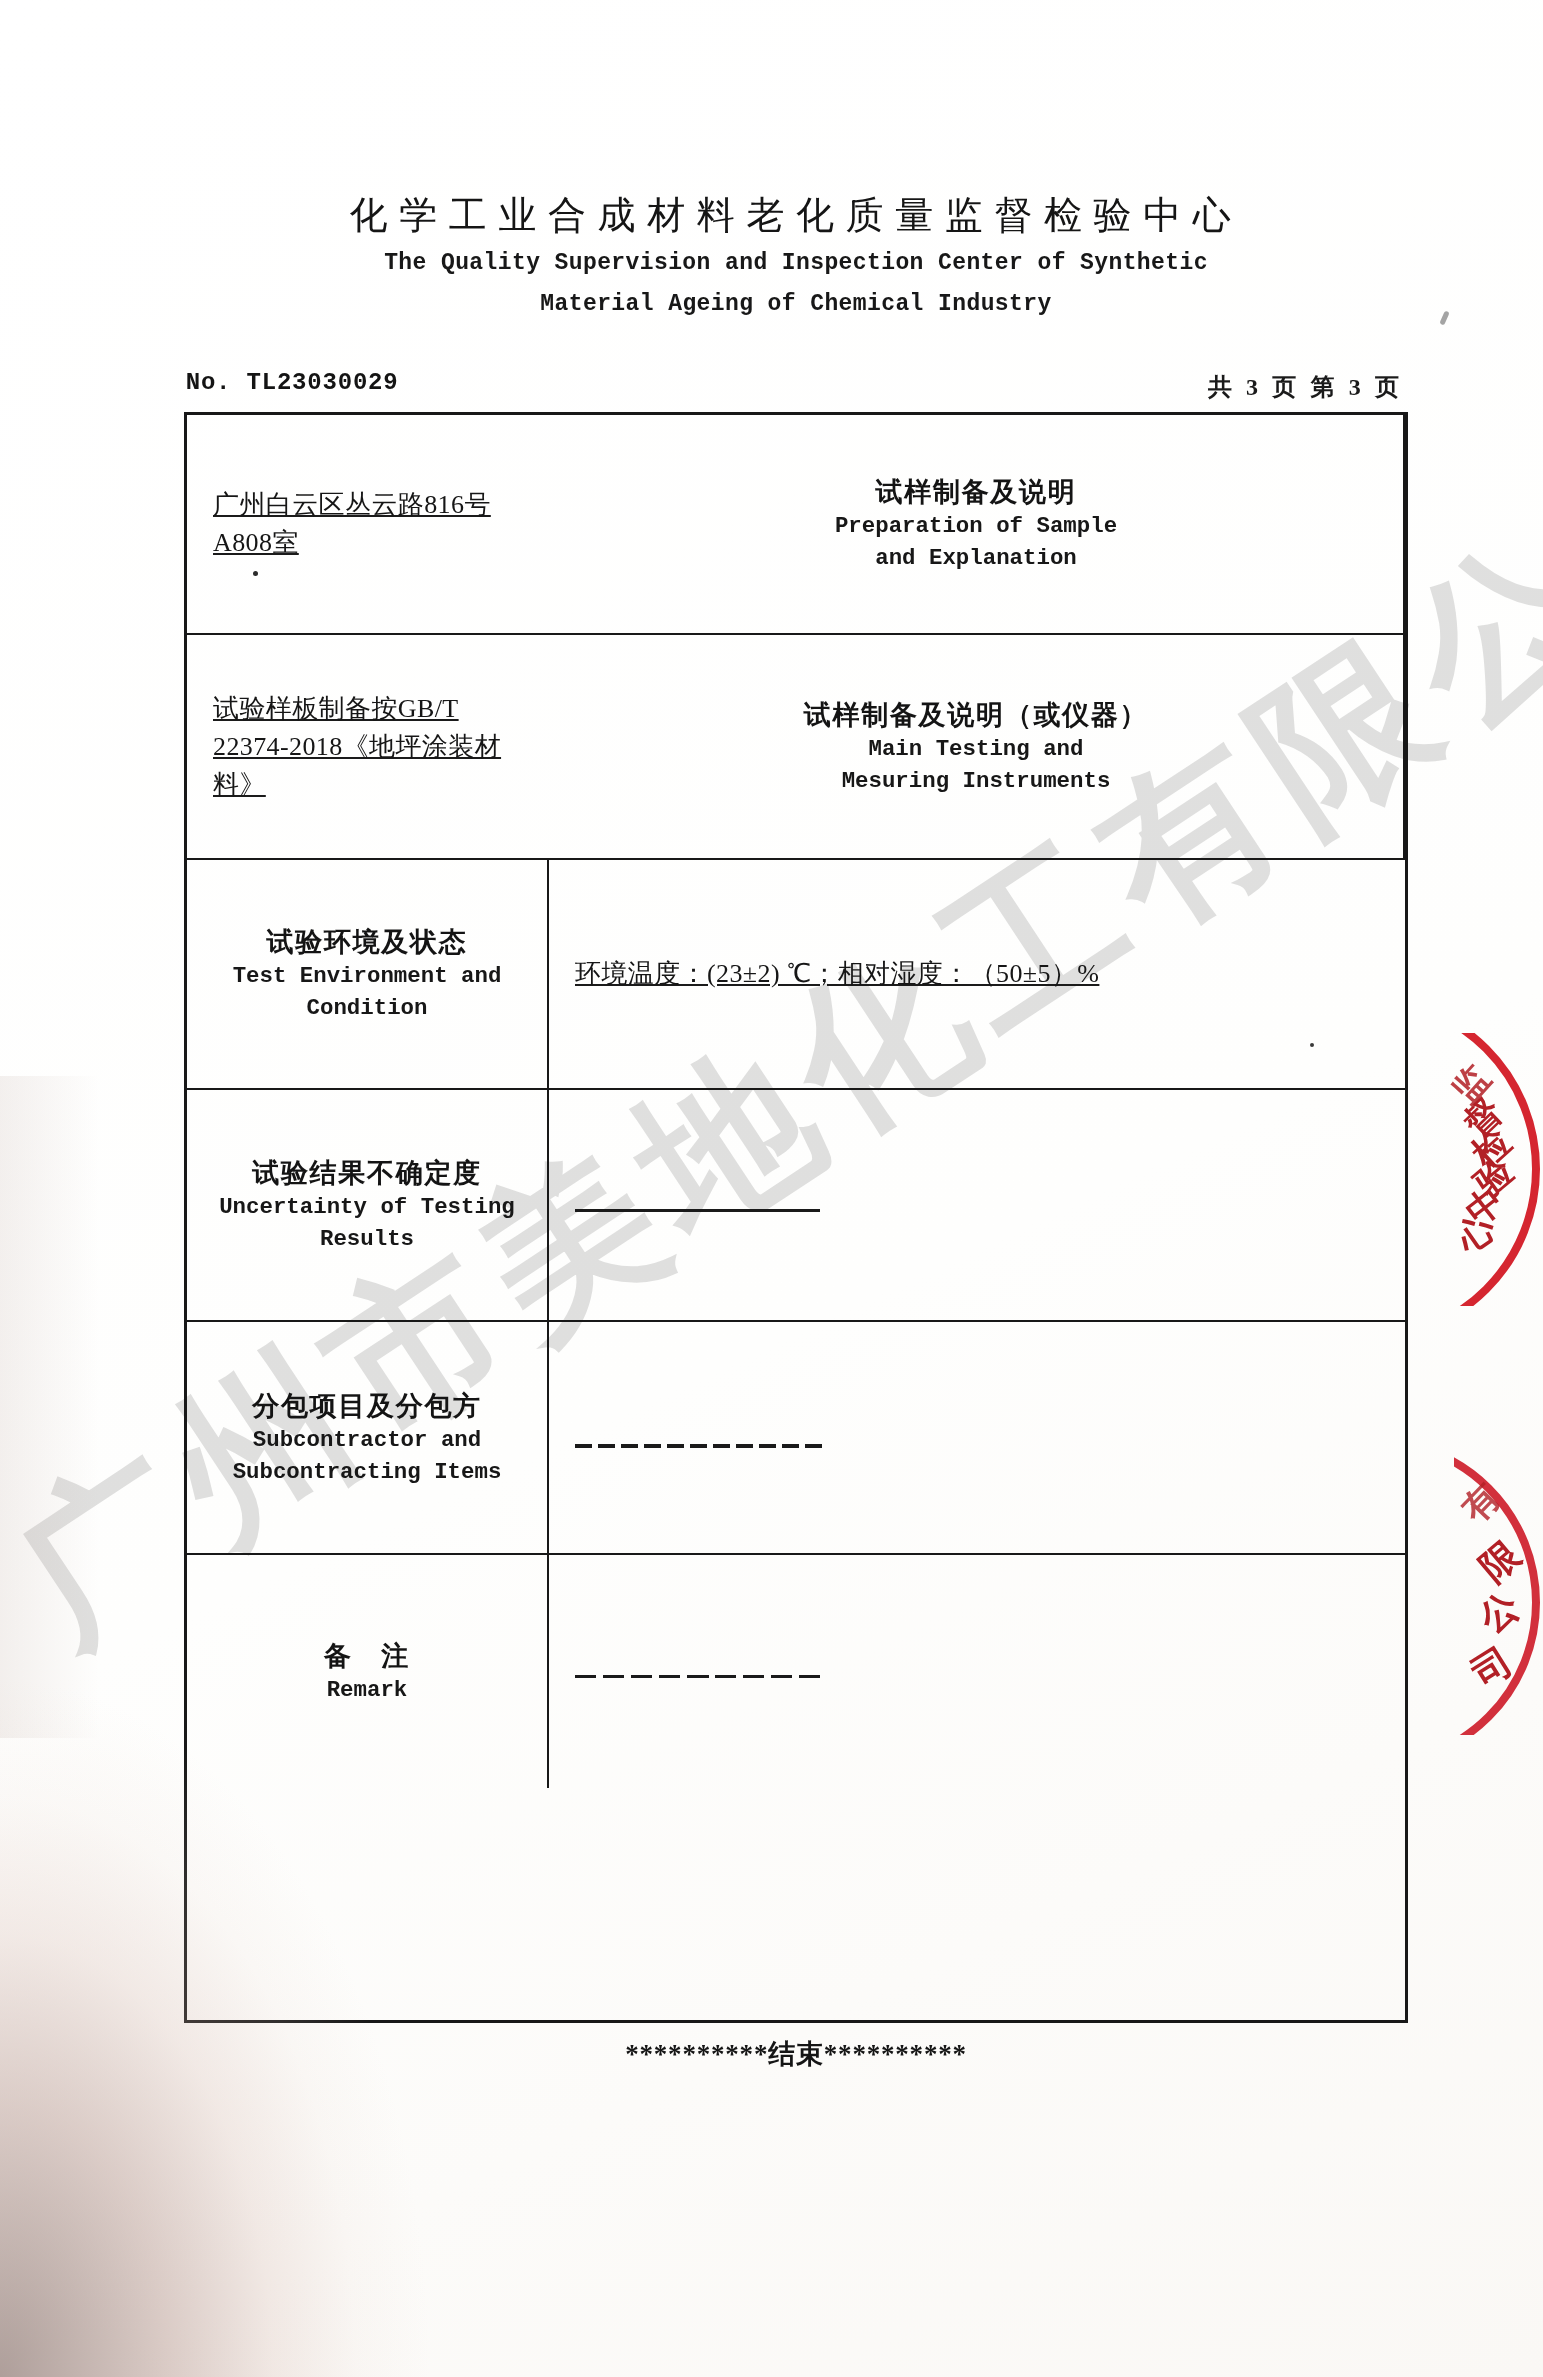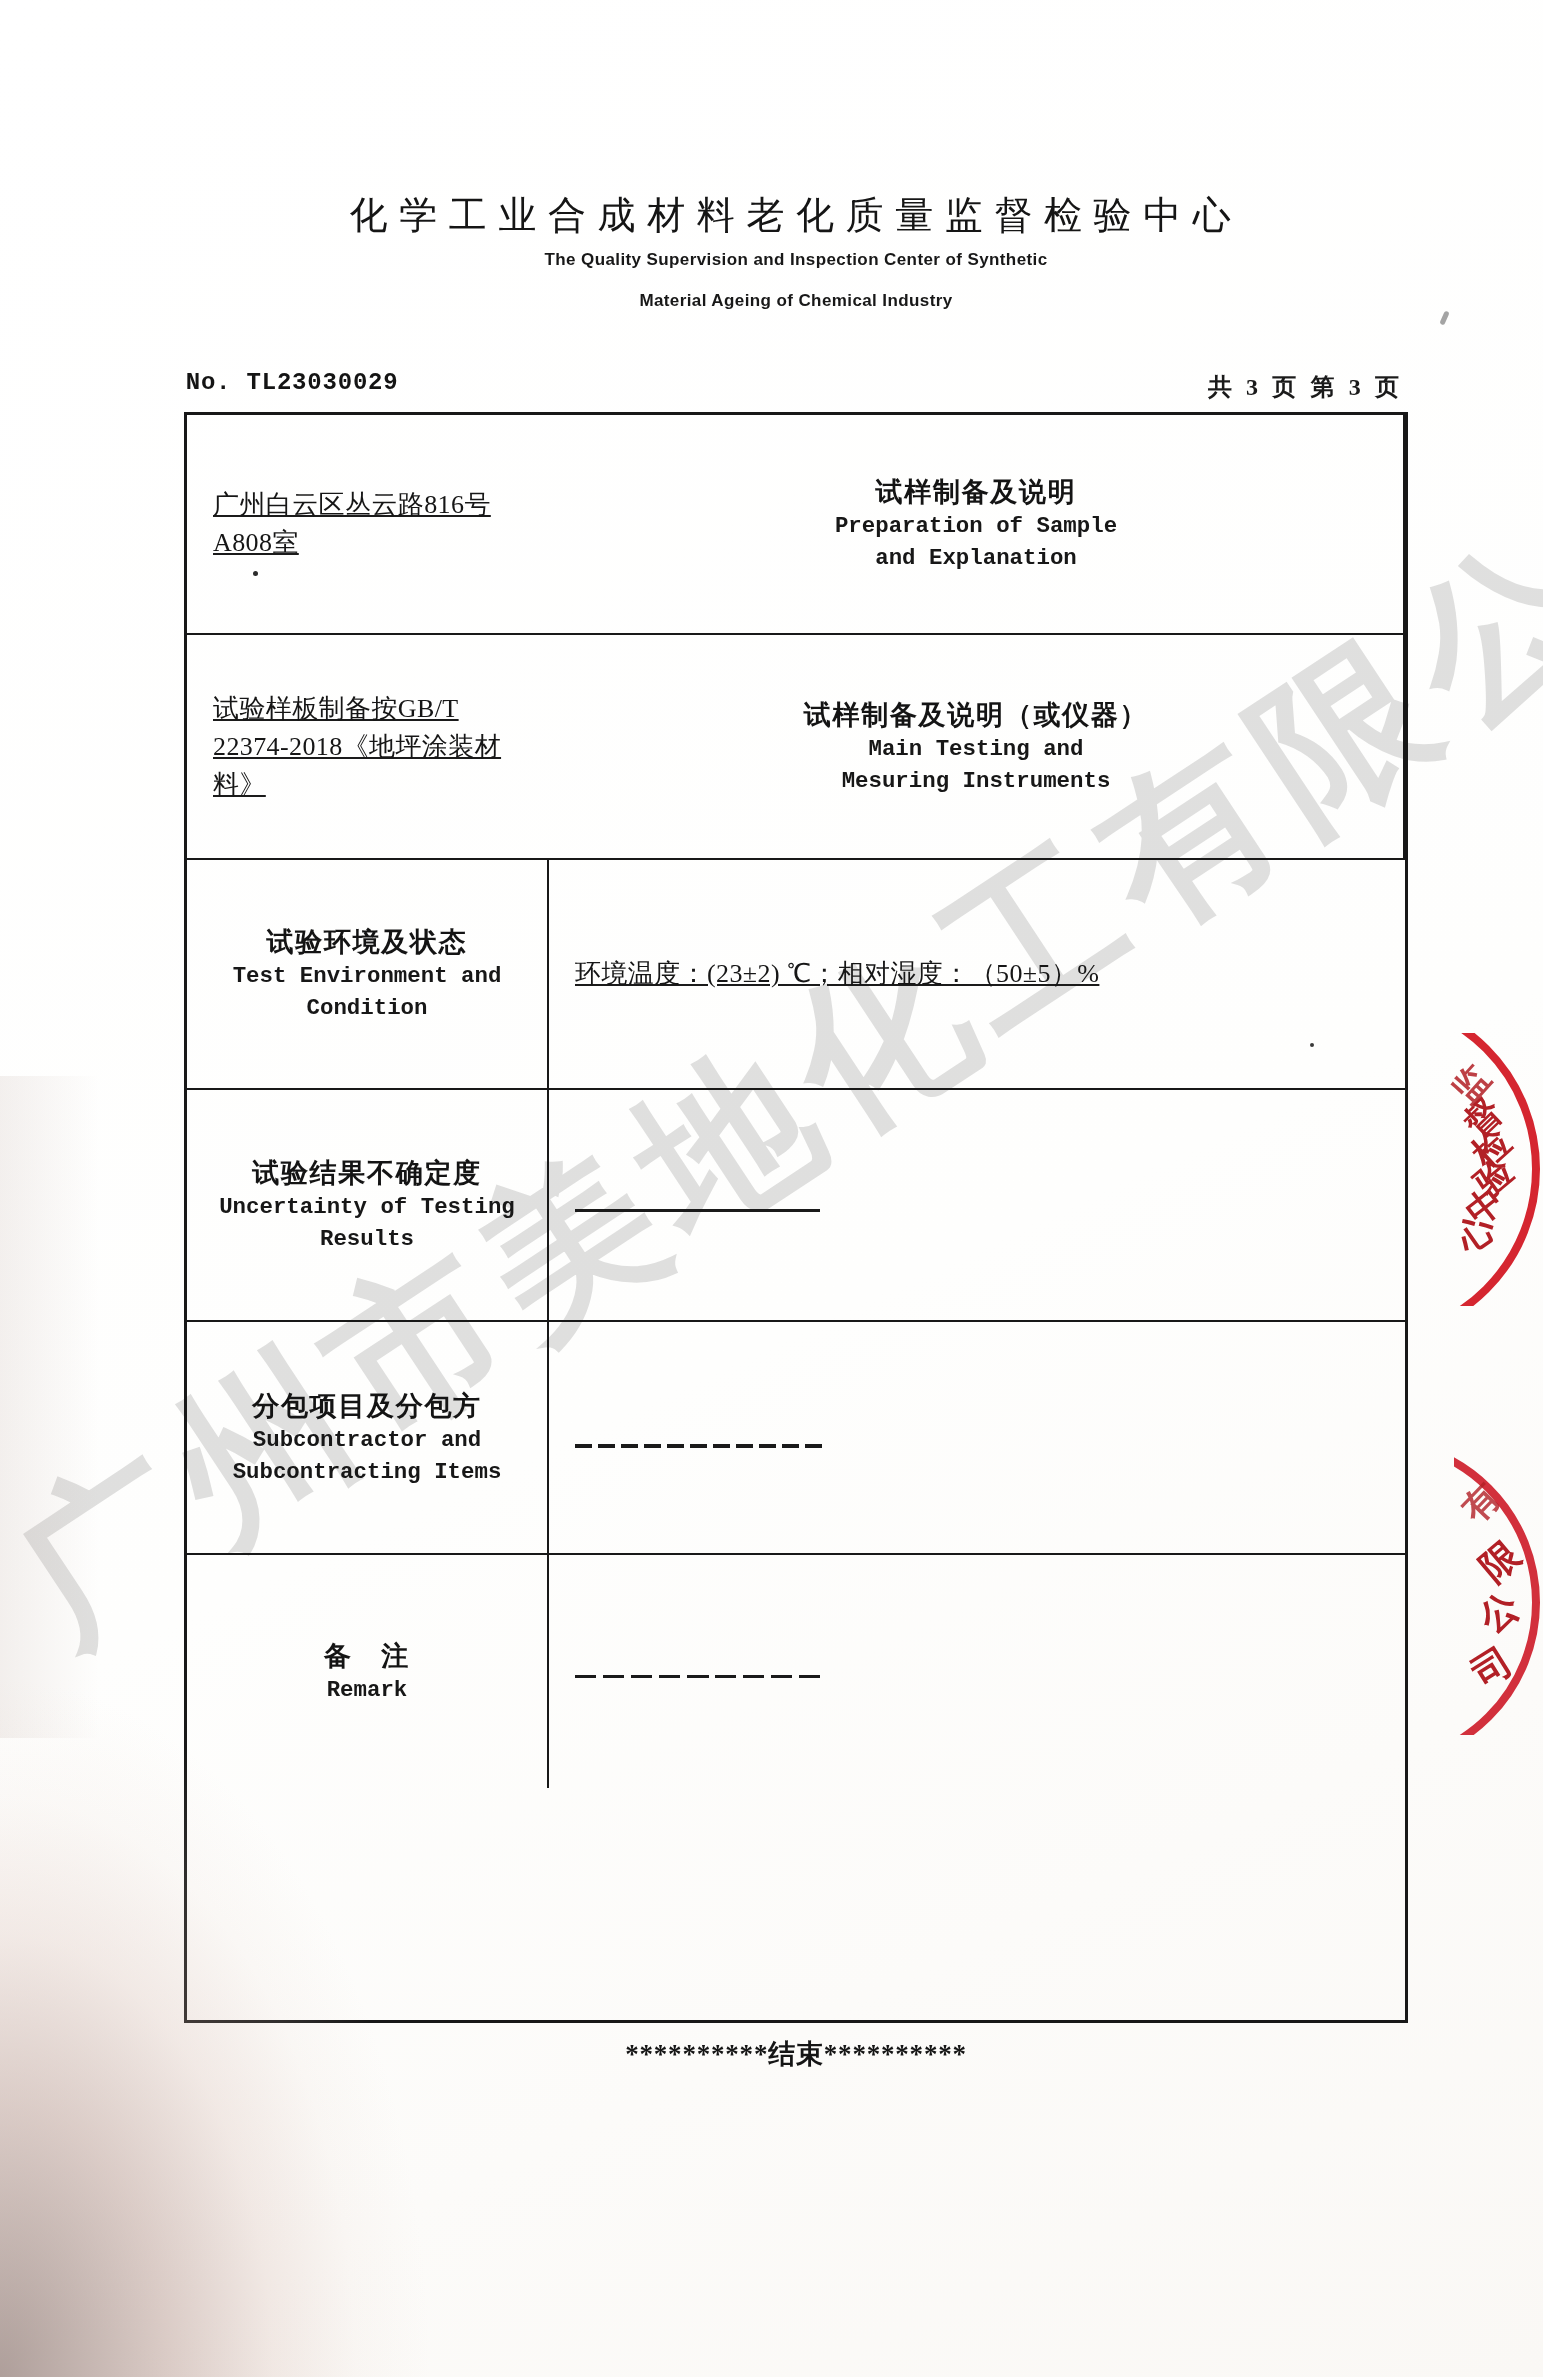--- a/index.html
+++ b/index.html
@@ -29,22 +29,22 @@
   .content{position:absolute;left:184px;top:0;width:1224px;z-index:2;}
   .title-cn{
     position:absolute;top:190px;left:0;width:100%;
     text-align:center;
     font-family:"Liberation Sans",sans-serif;
     font-weight:normal;font-size:38px;letter-spacing:11.6px;
     color:#151515;white-space:nowrap;
   }
   .title-en{
     position:absolute;left:0;width:100%;text-align:center;
-    font-family:Liberation Sans, sans-serif;
-    font-weight:bold;font-size:17px;letter-spacing:0.4px;
+    font-family:Liberation Mono, monospace;
+    font-weight:bold;font-size:23px;letter-spacing:0.4px;
     color:#181818;white-space:nowrap;
   }
   .title-en.l1{top:250px;}
   .title-en.l2{top:291px;}
   .meta-row{position:absolute;top:369px;left:0;width:100%;height:33px;}
   .doc-no{
     position:absolute;left:1.7px;top:0;
     font-family:"Liberation Mono",monospace;font-weight:bold;
     font-size:24px;letter-spacing:0.8px;color:#141414;white-space:nowrap;
   }

